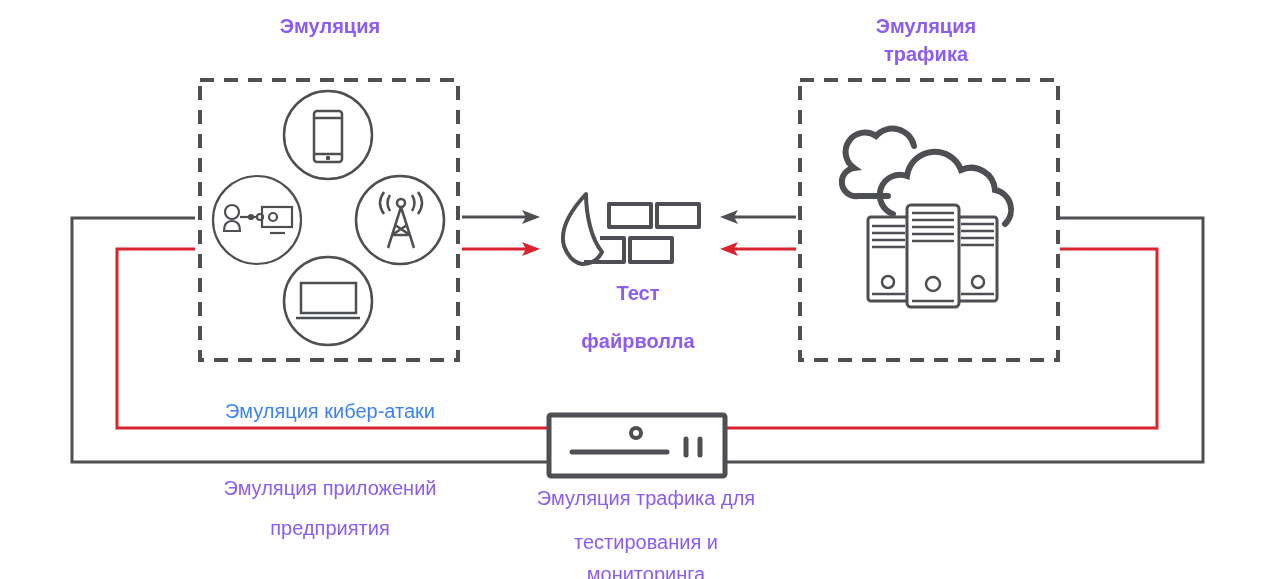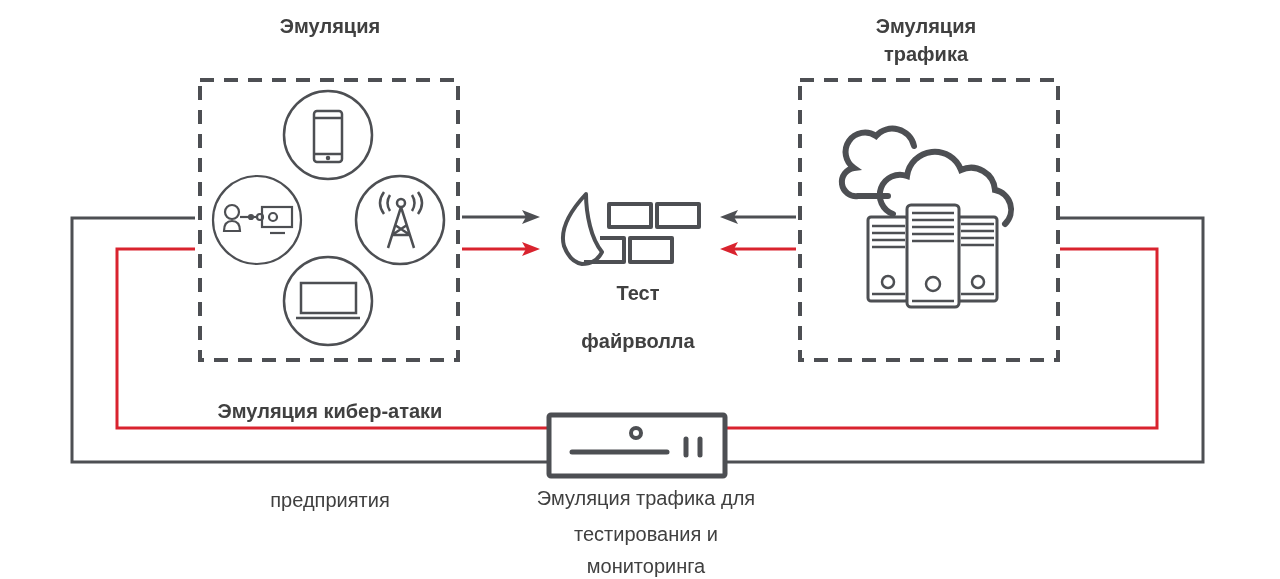--- a/index.html
+++ b/index.html
@@ -1,20 +1,20 @@
 <!DOCTYPE html>
 <html><head>
 <meta charset="utf-8">
 <style>
   html,body{margin:0;padding:0;background:#fff;}
   body{width:1280px;height:579px;position:relative;overflow:hidden;font-family:"Liberation Sans","DejaVu Sans",sans-serif;}
   svg.diagram{position:absolute;left:0;top:0;}
-  .lbl{position:absolute;text-align:center;color:#404040;font-size:20px;line-height:28px;}
+  .lbl{position:absolute;text-align:center;color:#8b5cf6;font-size:20px;line-height:28px;}
   .bold{font-weight:bold;}
-  .red{color:#404040;font-weight:bold;}
+  .red{color:#3b82f6;}
 </style>
 </head>
 <body>
 
 <svg class="diagram" width="1280" height="579" viewBox="0 0 1280 579">
 
   <polyline points="195,218 72,218 72,462 547,462" fill="none" stroke="#4d4f53" stroke-width="3"></polyline>
   <polyline points="727,462 1203,462 1203,218 1060,218" fill="none" stroke="#4d4f53" stroke-width="3"></polyline>
   <polyline points="195,249 117,249 117,428 547,428" fill="none" stroke="#d9232e" stroke-width="3"></polyline>
   <polyline points="727,428 1157,428 1157,249 1060,249" fill="none" stroke="#d9232e" stroke-width="3"></polyline>
@@ -120,19 +120,20 @@
 <div class="lbl bold" style="left:826px;top:12px;width:200px;">
   <div>Эмуляция</div>
   <div>трафика</div>
 </div>
 <div class="lbl bold" style="left:538px;top:279px;width:200px;">
   <div>Тест</div>
   <div style="margin-top:20px;">файрволла</div>
 </div>
 <div class="lbl red" style="left:170px;top:397px;width:320px;">Эмуляция кибер-атаки</div>
 <div class="lbl" style="left:170px;top:474px;width:320px;">
+  <div>Эмуляция приложений</div>
   <div style="margin-top:12px;">предприятия</div>
 </div>
 <div class="lbl" style="left:486px;top:484px;width:320px;">
   <div>Эмуляция трафика для</div>
-  <div style="margin-top:8px;">тестирования и</div>
+  <div style="margin-top:16px;">тестирования и</div>
   <div style="margin-top:4px;">мониторинга</div>
 </div>
 
 </body></html>

